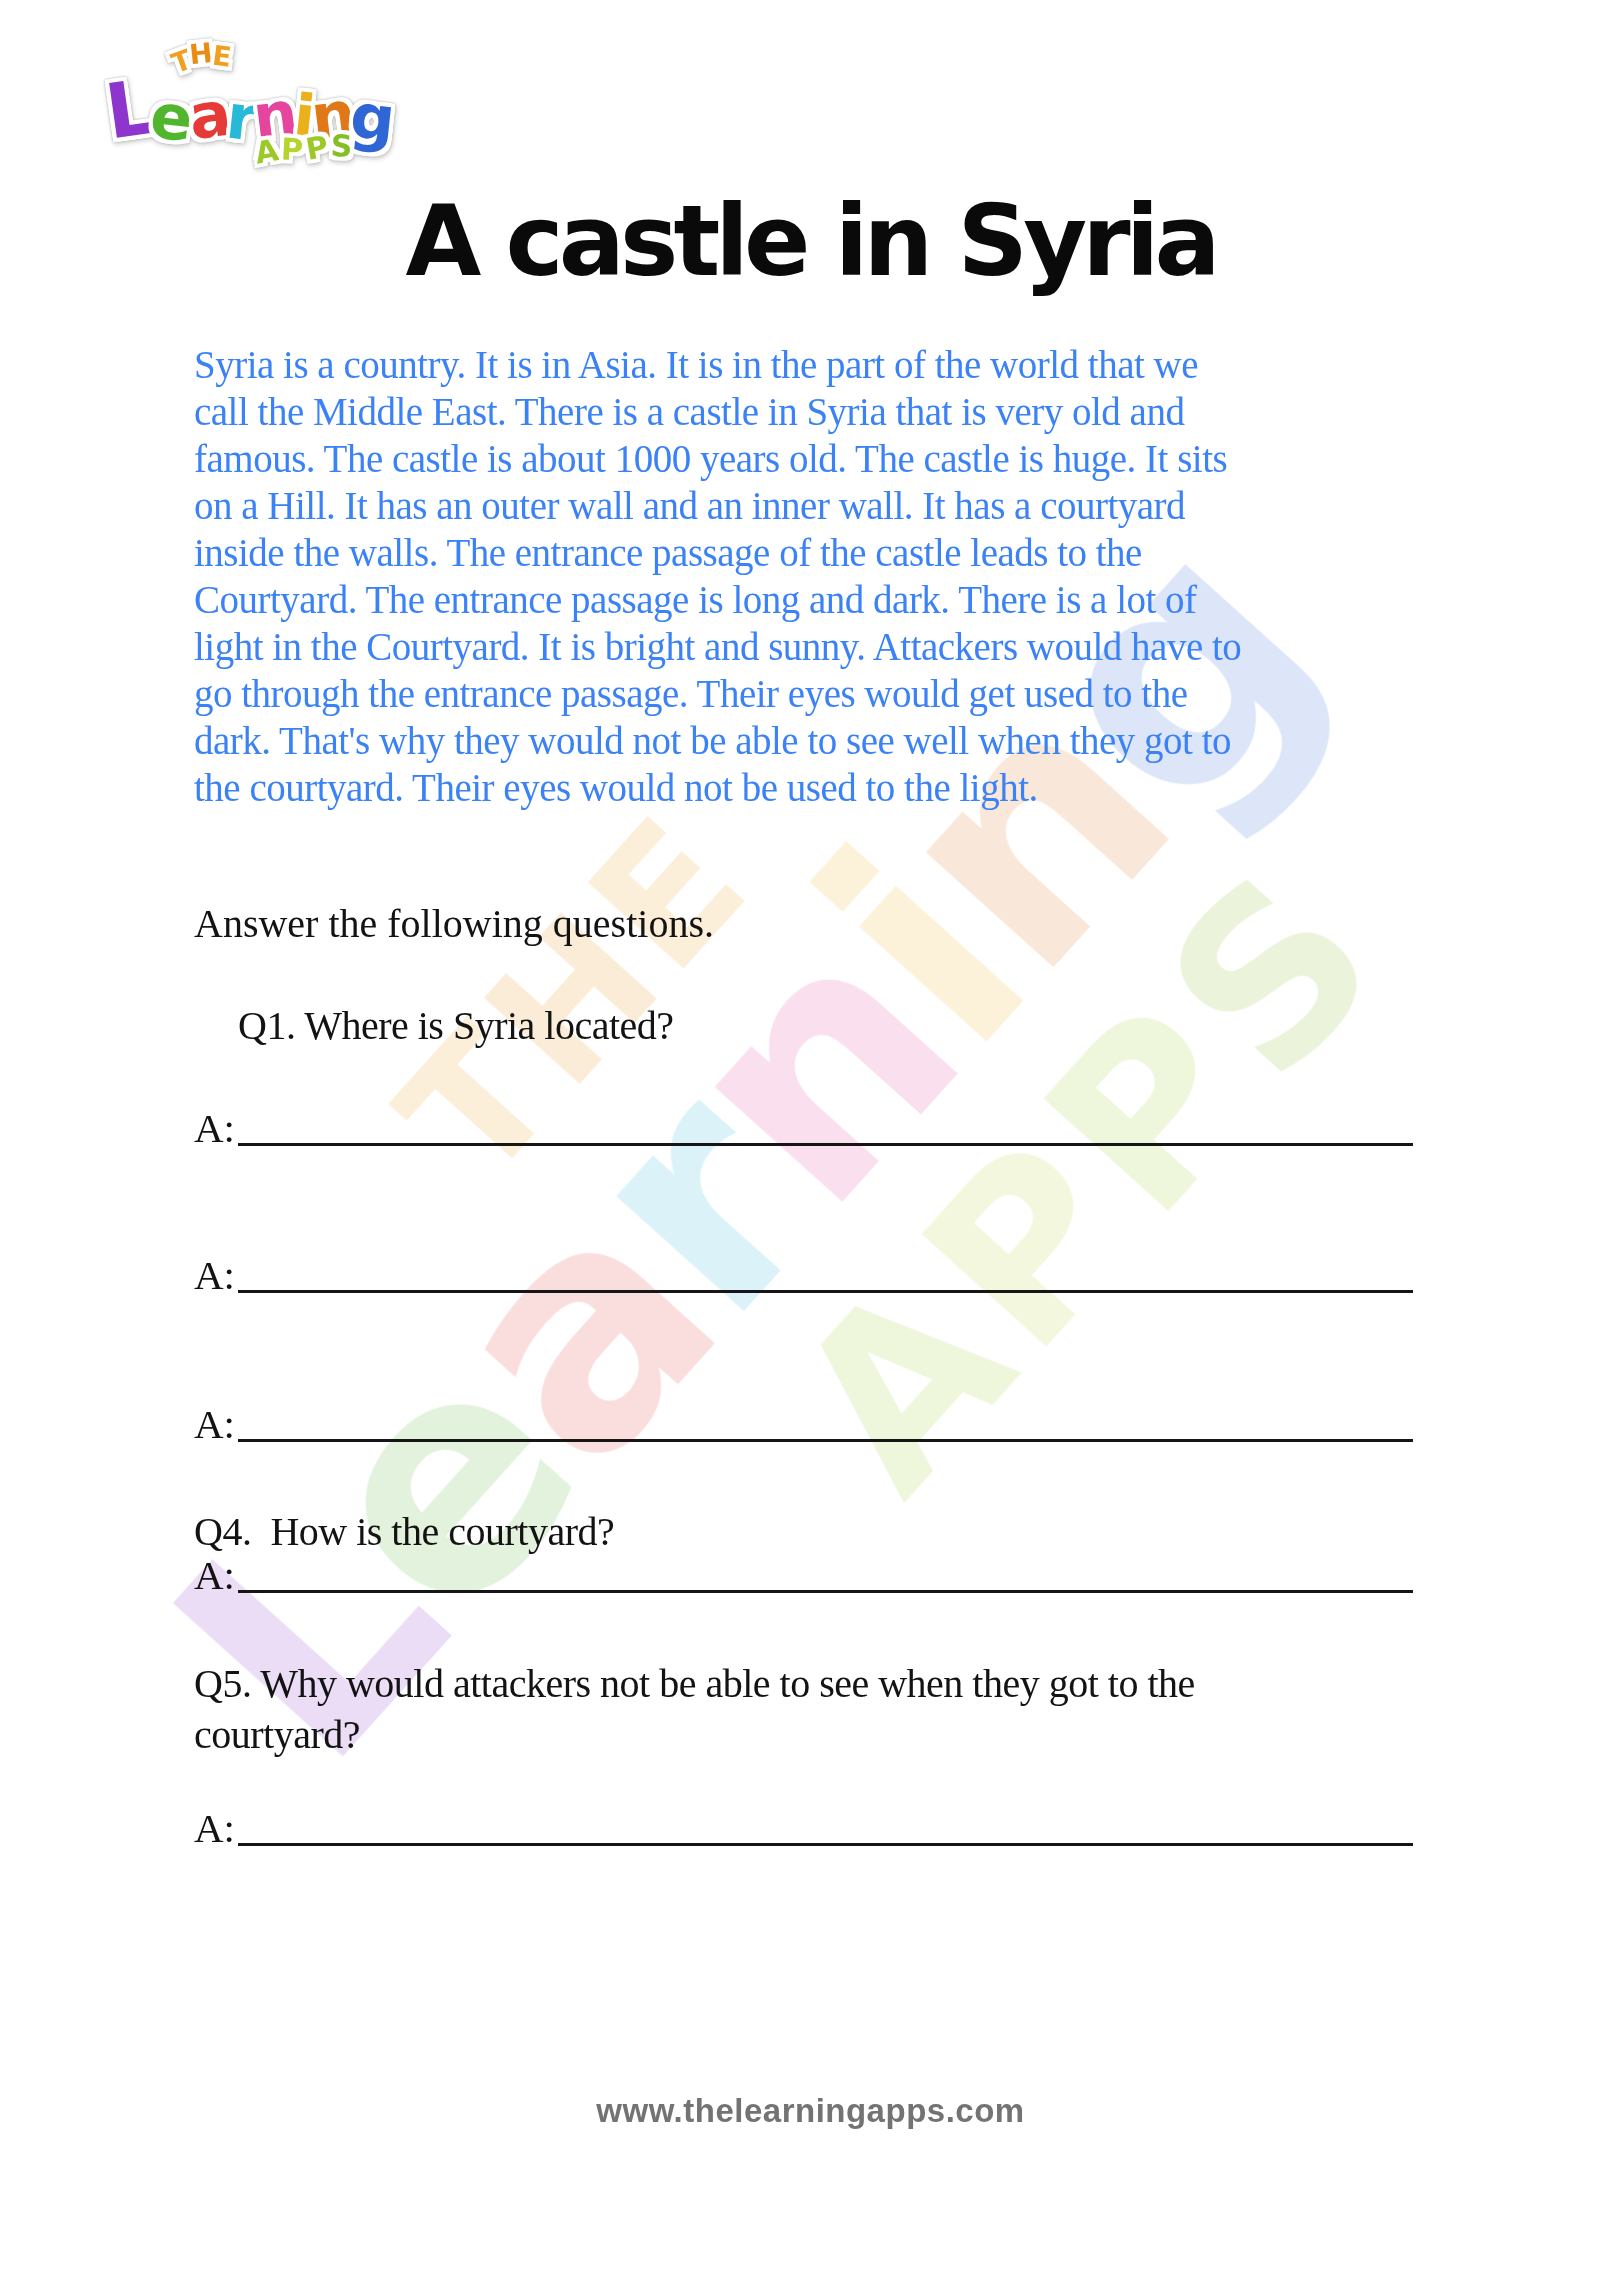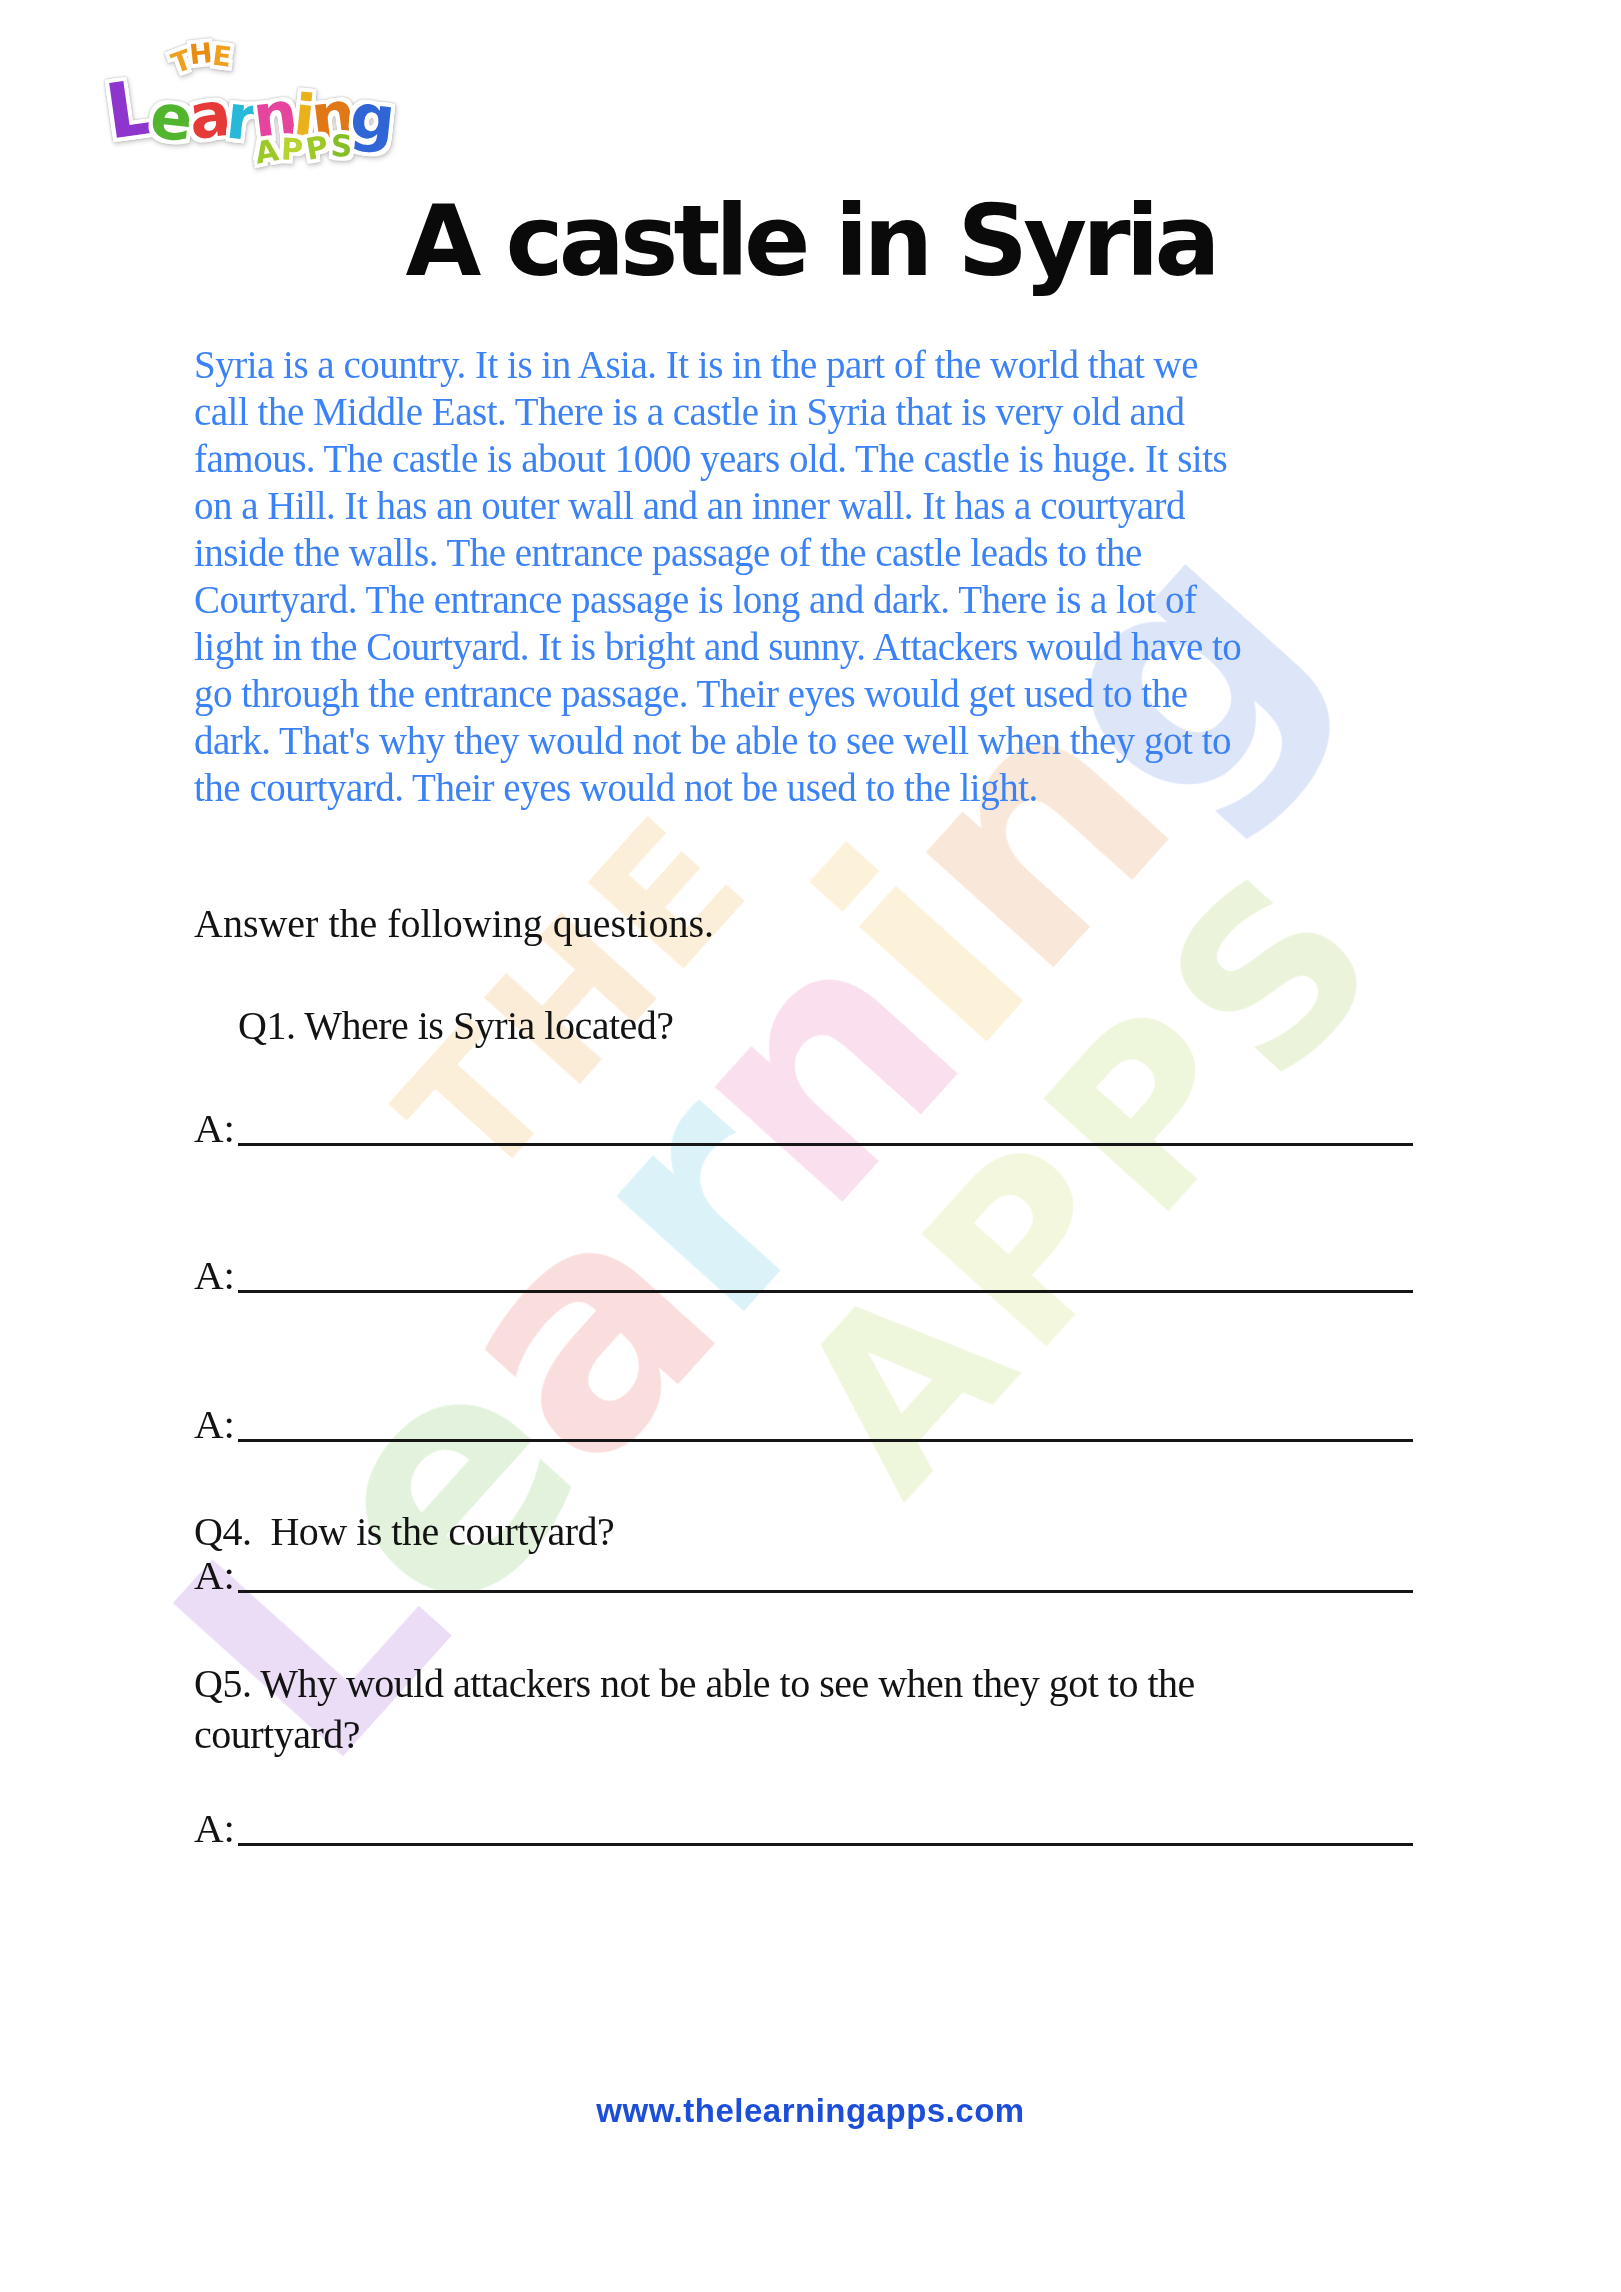--- a/index.html
+++ b/index.html
@@ -78,21 +78,21 @@
   .aprefix { font-size:41px; line-height:49px; color:#131313; }
   .aline {
     flex:1; height:0; margin:0 0 6.9px 2.9px;
     border-bottom:3.9px solid #161616;
     box-shadow:0 4.9px 0 -2.9px #8a8a8a;
   }
 
   .footer {
     position:absolute; left:0; right:0; top:2092px; z-index:1; text-align:center;
     font-family:"Liberation Sans", sans-serif; font-weight:bold;
-    font-size:33px; letter-spacing:0.5px; color:#1d4ed8;
+    font-size:33px; letter-spacing:0.5px; color:#737373;
   }
 </style>
 </head>
 <body>
 
 <div class="page">
 
   <div class="watermark">
     <div class="wm-the bubble-row"><span class="bl" style="color: rgb(240, 160, 30);">T</span><span class="bl" style="color: rgb(232, 140, 18);">H</span><span class="bl" style="color: rgb(240, 160, 30);">E</span></div>
     <div class="wm-learning bubble-row"><span class="bl" style="color: rgb(141, 53, 204);">L</span><span class="bl" style="color: rgb(82, 181, 46);">e</span><span class="bl" style="color: rgb(230, 58, 56);">a</span><span class="bl" style="color: rgb(40, 184, 216);">r</span><span class="bl" style="color: rgb(229, 69, 156);">n</span><span class="bl" style="color: rgb(234, 177, 29);">i</span><span class="bl" style="color: rgb(224, 120, 24);">n</span><span class="bl" style="color: rgb(48, 101, 214);">g</span></div>

